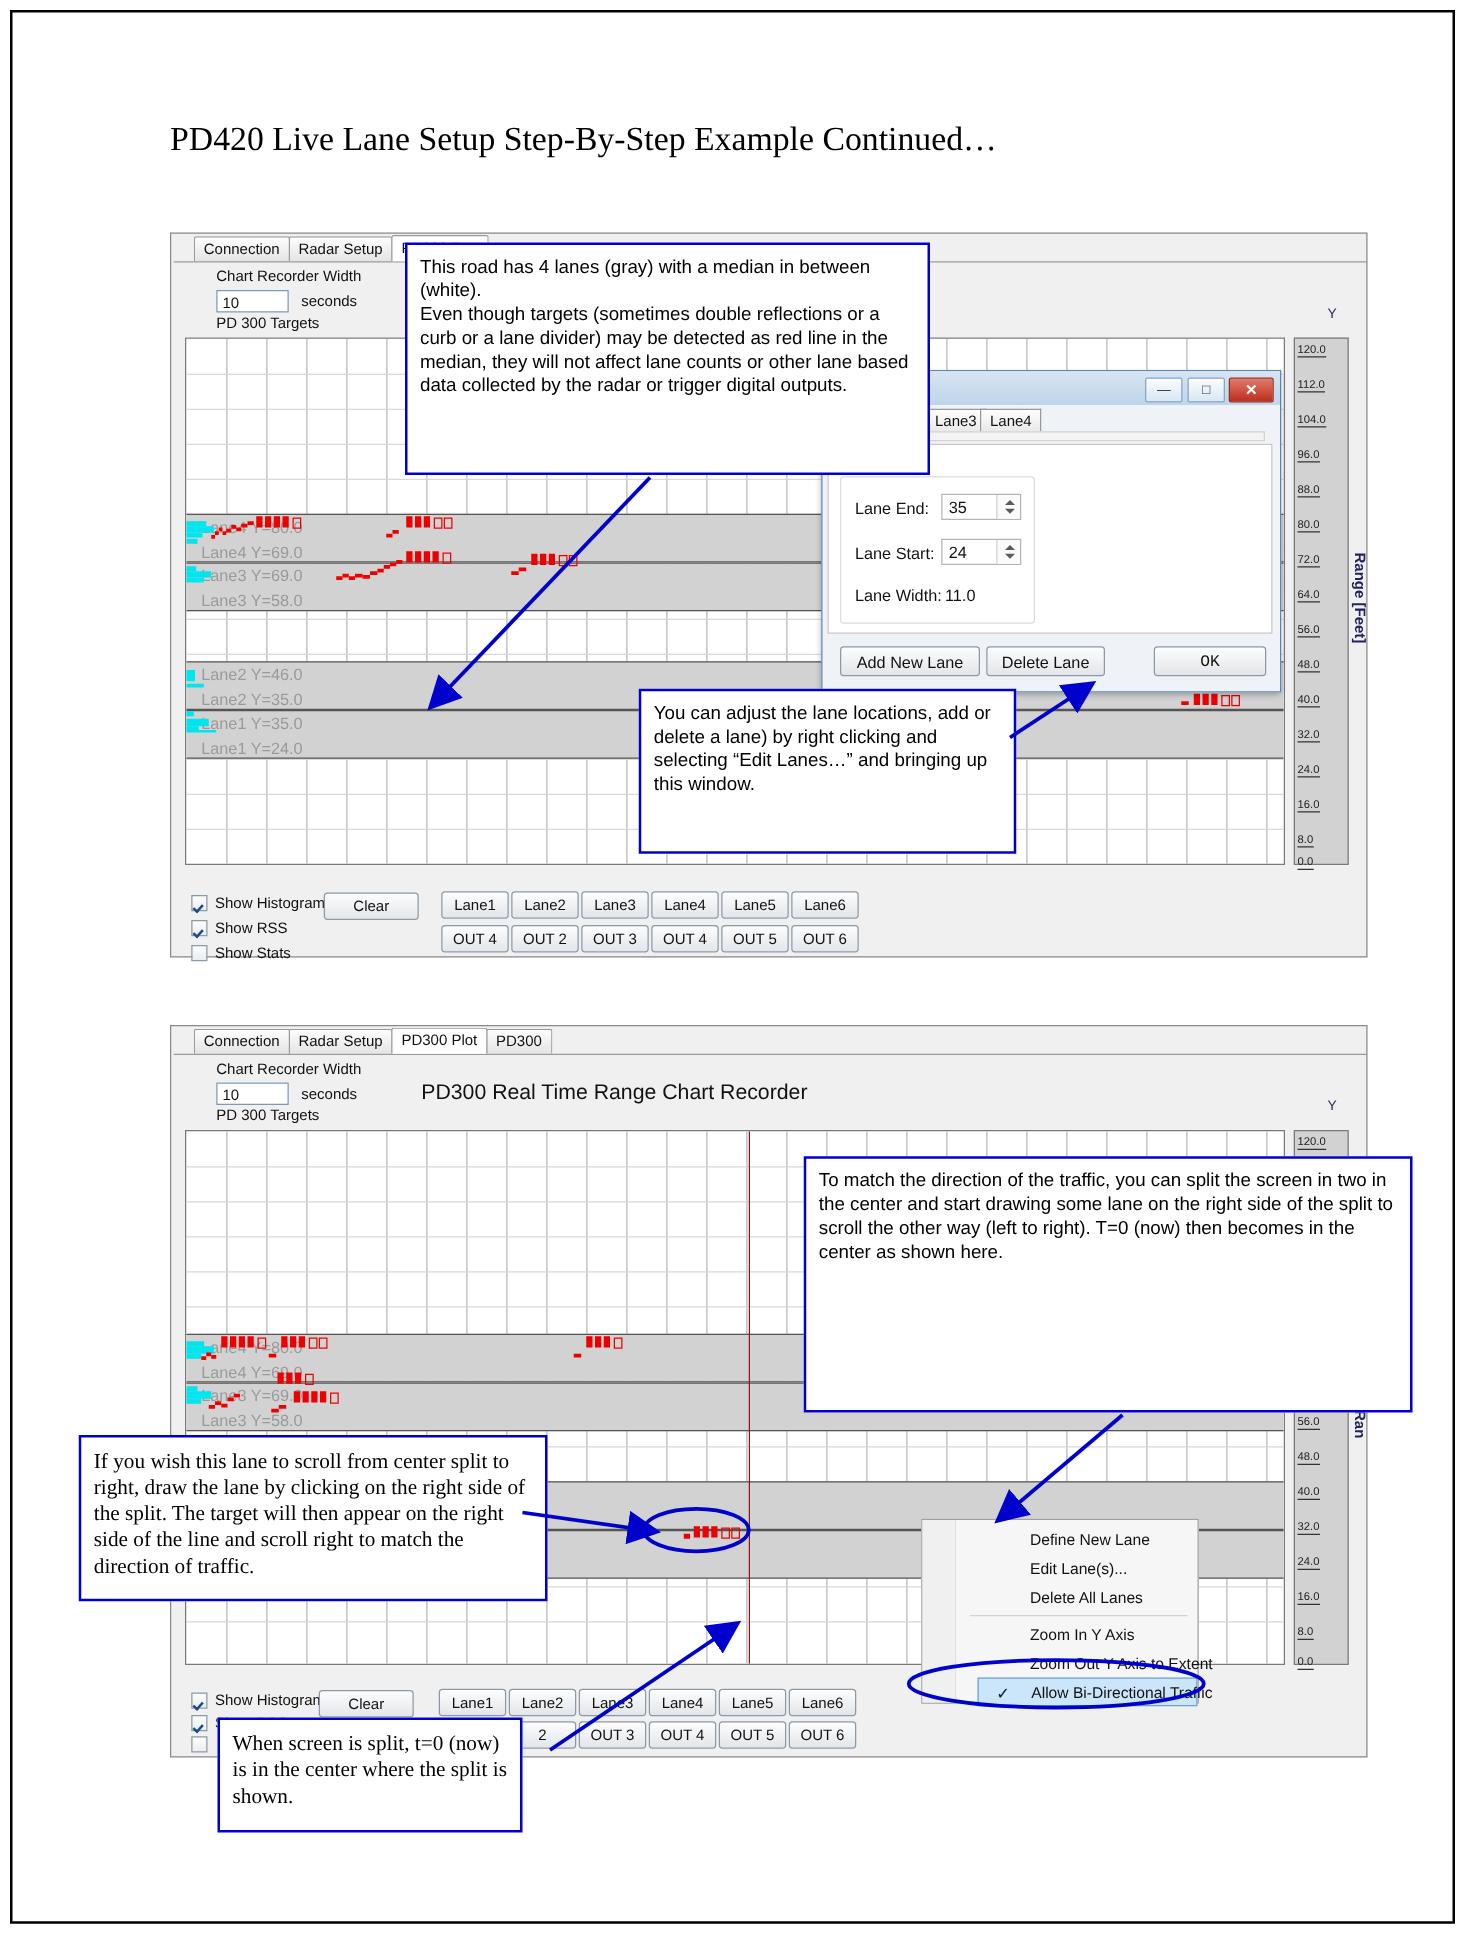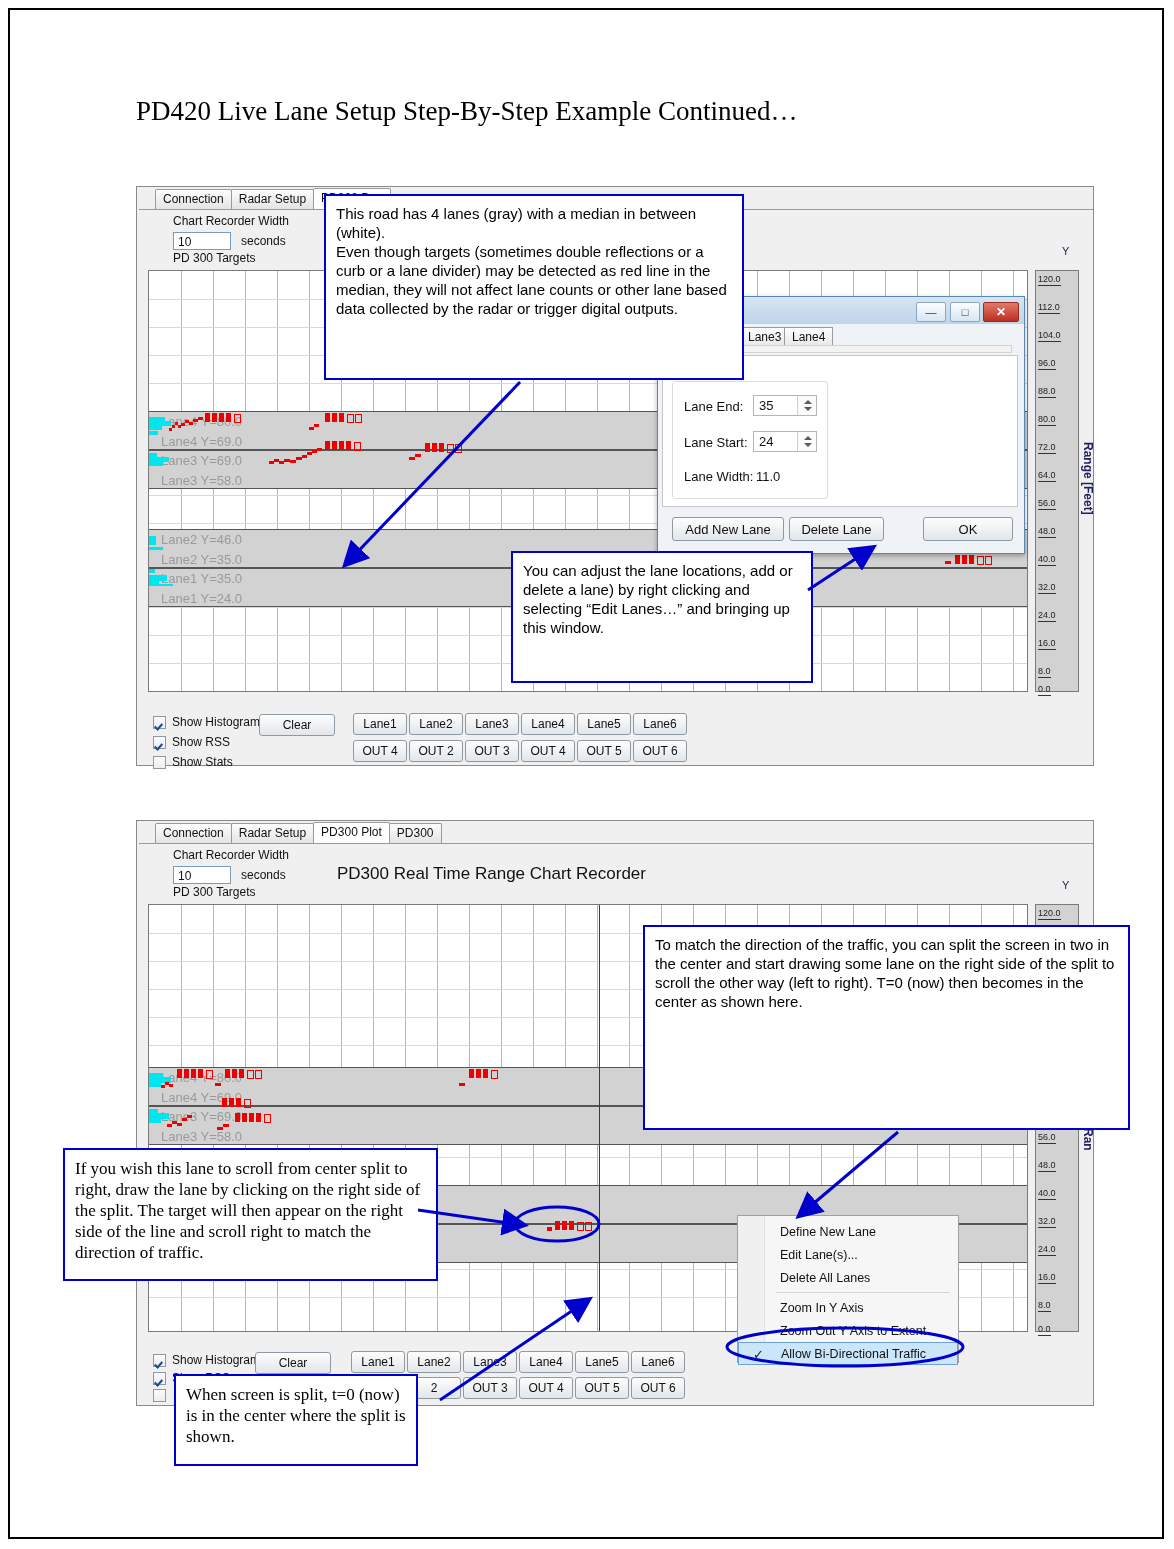--- a/index.html
+++ b/index.html
@@ -62,21 +62,21 @@
   
   .callout{position:absolute;background:#fff;border:2px solid #0000cd;box-sizing:border-box;padding:8px 10px;z-index:40;}
   .callout.sans{font-family:"Liberation Sans",sans-serif;font-size:15px;line-height:19px;color:#000;}
   .callout.serif{font-family:"Liberation Serif",serif;font-size:17px;line-height:21px;color:#000;}
   .callout b{font-weight:bold;}
   .callout .ital{font-style:italic;text-decoration:underline;display:block;}
   svg.ov{position:absolute;left:0;top:0;width:1174px;height:1549px;pointer-events:none;z-index:60;}
 
   
   .ctxmenu{position:absolute;background:#f6f6f6;border:1px solid #a0a0a0;box-sizing:border-box;z-index:45;}
-  .ctxitem{position:relative;height:23px;display:flex;align-items:center;font-size:12.5px;color:#111;padding-left:42px;white-space:nowrap;}
+  .ctxitem{position:relative;height:23px;display:flex;align-items:center;font-size:12.5px;color:#111;padding-left:42px;white-space:nowrap;margin-left:44px;}
   .ctxitem.sel{background:#cbe5fb;border:1px solid #6da3d4;box-sizing:border-box;}
   .ctxcheck{position:absolute;left:14px;top:4px;font-size:13px;color:#123;}
   .ctxsep{height:1px;background:#d4d4d4;margin:3px 8px 3px 38px;}
   .ctxgutter{position:absolute;left:0;top:0;bottom:0;width:26px;background:#f0f0f0;border-right:1px solid #e2e2e2;}
 </style>
 </head>
 <body>
 
 <div class="page-border"></div>
 <div class="title">PD420 Live Lane Setup Step-By-Step Example Continued…</div>
@@ -296,21 +296,21 @@
   <div class="spin" style="left:95px;top:134px;width:64px;height:21px;">
     <span class="v">24</span>
     <span class="arrows"></span>
   </div>
 
   <div class="dlglabel" style="left:26px;top:172px;">Lane Width:</div>
   <div class="dlglabel" style="left:98px;top:172px;">11.0</div>
 
   <div class="dlgbtn" style="left:14px;top:220px;width:112px;height:24px;">Add New Lane</div>
   <div class="dlgbtn" style="left:131px;top:220px;width:95px;height:24px;">Delete Lane</div>
-  <div class="dlgbtn" style="left:265px;top:220px;width:90px;height:24px;">OK</div>
+  <div class="dlgbtn" style="left:265px;top:220px;width:90px;height:24px;font-family:Liberation Mono, monospace;">OK</div>
 </div>
 
 <div class="panel" style="left:136px;top:820px;width:958px;height:586px;">
 
   <div class="tabstrip" style="left:2px;top:2px;">
     <div class="tab">Connection</div>
     <div class="tab">Radar Setup</div>
     <div class="tab active">PD300 Plot</div>
     <div class="tab">PD300</div>
   </div>

